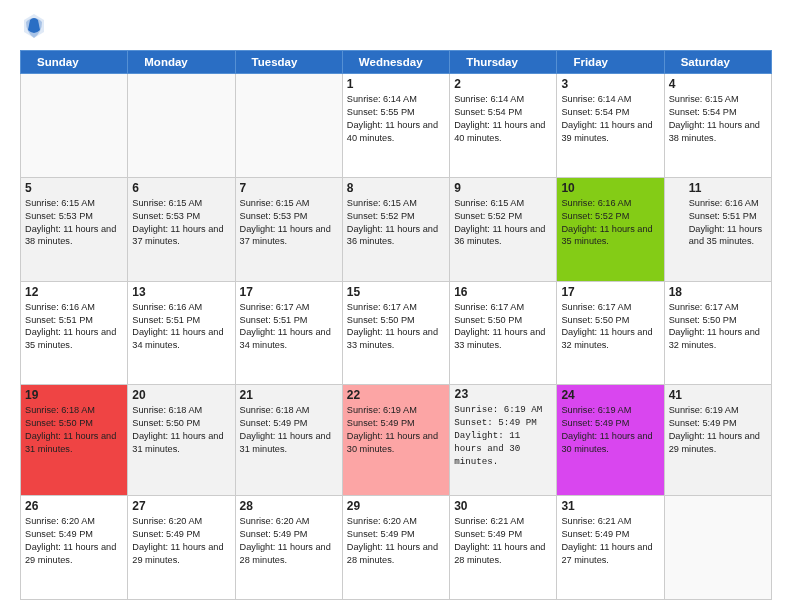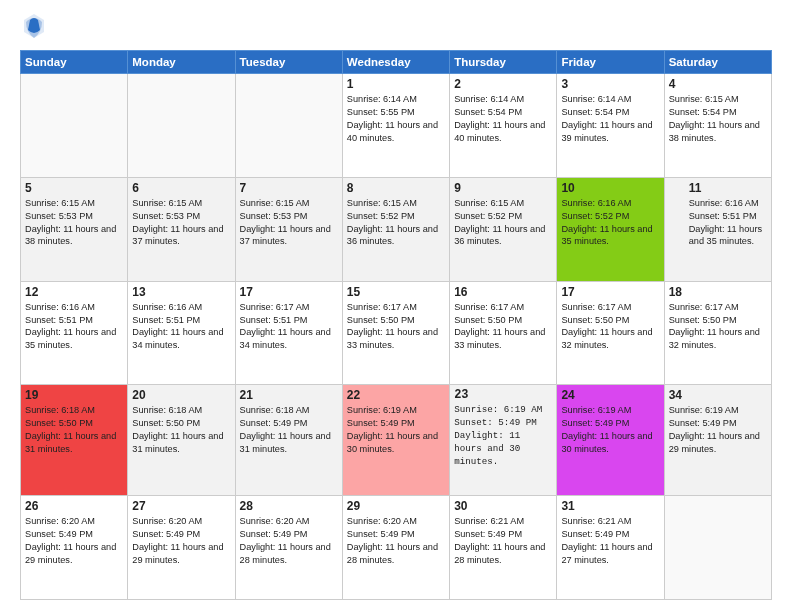--- a/index.html
+++ b/index.html
@@ -72,21 +72,21 @@
       border: 1px solid #bbb;
       border-collapse: collapse;
       width: 100%;
       table-layout: fixed;
     }
     .calendar th {
       background: #2a6ec4;
       color: #fff;
       font-size: 11.5px;
       font-weight: bold;
-      padding: 5px 4px;
+      padding: 5px 16px;
       text-align: left;
       border: 1px solid #5590d4;
     }
     .calendar td {
       vertical-align: top;
       border: 1px solid #ccc;
       padding: 3px 4px;
       font-size: 9.5px;
       color: #222;
       height: 82px;
@@ -222,21 +222,21 @@
 Daylight: 11 hours and 31 minutes.</span></td>
           <td style="background: #fca5a5;"><span class="day-number">22</span><span class="cell-text" style="white-space: pre-line;">Sunrise: 6:19 AM
 Sunset: 5:49 PM
 Daylight: 11 hours and 30 minutes.</span></td>
           <td style="background: rgb(242, 242, 242); font-family: Liberation Mono, monospace;"><span class="day-number">23</span><span class="cell-text" style="white-space: pre-line;">Sunrise: 6:19 AM
 Sunset: 5:49 PM
 Daylight: 11 hours and 30 minutes.</span></td>
           <td style="background: #d946ef;"><span class="day-number">24</span><span class="cell-text" style="white-space: pre-line;">Sunrise: 6:19 AM
 Sunset: 5:49 PM
 Daylight: 11 hours and 30 minutes.</span></td>
-          <td style="background: rgb(242, 242, 242);"><span class="day-number">34</span><span class="cell-text" style="white-space: pre-line;">Sunrise: 6:19 AM
+          <td style="background: rgb(242, 242, 242);"><span class="day-number">41</span><span class="cell-text" style="white-space: pre-line;">Sunrise: 6:19 AM
 Sunset: 5:49 PM
 Daylight: 11 hours and 29 minutes.</span></td>
         </tr>
         <tr>
           <td><span class="day-number">26</span><span class="cell-text" style="white-space: pre-line;">Sunrise: 6:20 AM
 Sunset: 5:49 PM
 Daylight: 11 hours and 29 minutes.</span></td>
           <td><span class="day-number">27</span><span class="cell-text" style="white-space: pre-line;">Sunrise: 6:20 AM
 Sunset: 5:49 PM
 Daylight: 11 hours and 29 minutes.</span></td>

